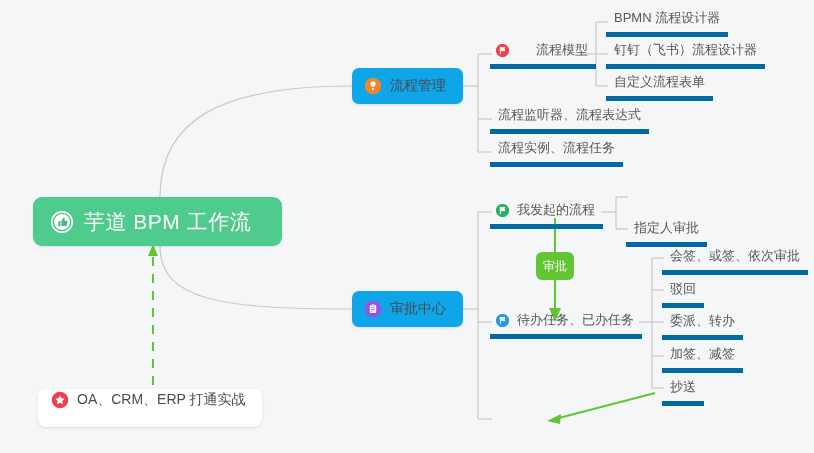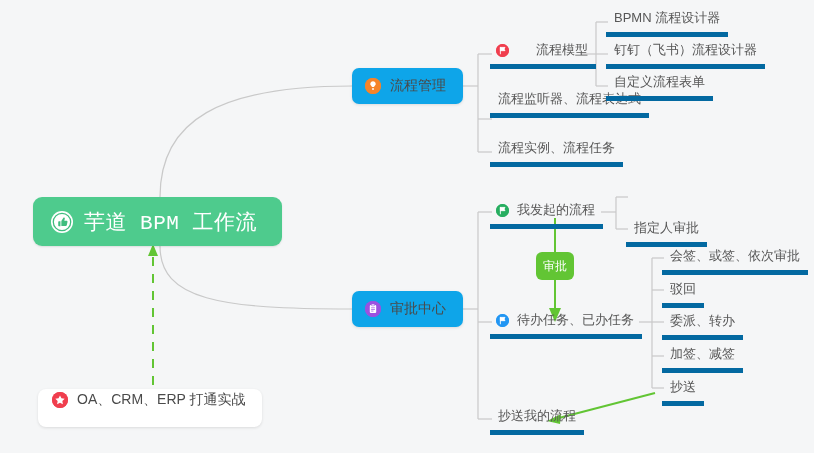--- a/index.html
+++ b/index.html
@@ -34,21 +34,20 @@
     width: 249px;
     height: 49px;
     background: #4ecb8d;
     border-radius: 9px;
     box-shadow: 0 1px 2px rgba(0,0,0,0.10);
     display: flex;
     align-items: center;
     box-sizing: border-box;
     padding-left: 18px;
     z-index: 5;
-    font-family: Liberation Mono, monospace;
   }
   .root-label {
     color: #ffffff;
     font-size: 21px;
     letter-spacing: 0.5px;
     margin-left: 11px;
     white-space: nowrap;
   }
 
   
@@ -238,21 +237,21 @@
   <div class="leaf with-icon" style="left:490px; top:38px;gap:19px;">
     <span class="ico ico-sm ico-flag-r">
       <svg viewBox="0 0 16 16" width="13" height="13">
         <circle cx="8" cy="8" r="8" fill="#f03e4e"></circle>
         <path d="M5.4 3.6v9M5.4 4.2h5.6l-1.1 2 1.1 2H5.4z" fill="#ffffff" stroke="#ffffff" stroke-width="1.1" stroke-linejoin="round"></path>
       </svg>
     </span>
     <span class="leaf-text">流程模型</span>
   </div>
 
-  <div class="leaf" style="left:490px; top:87px;">流程监听器、流程表达式</div>
+  <div class="leaf" style="left:490px; top:103px;">流程监听器、流程表达式</div>
 
   <div class="leaf" style="left:490px; top:136px;">流程实例、流程任务</div>
 
   <div class="leaf" style="left:606px; top:6px;">BPMN 流程设计器</div>
 
   <div class="leaf" style="left:606px; top:38px;">钉钉（飞书）流程设计器</div>
 
   <div class="leaf" style="left:606px; top:70px;">自定义流程表单</div>
 
   <div class="branch-node" style="left:352px; top:291px;">
@@ -282,21 +281,20 @@
   <div class="leaf with-icon" style="left:490px; top:308px;">
     <span class="ico ico-sm ico-flag-b">
       <svg viewBox="0 0 16 16" width="13" height="13">
         <circle cx="8" cy="8" r="8" fill="#2196f3"></circle>
         <path d="M5.4 3.6v9M5.4 4.2h5.6l-1.1 2 1.1 2H5.4z" fill="#ffffff" stroke="#ffffff" stroke-width="1.1" stroke-linejoin="round"></path>
       </svg>
     </span>
     <span class="leaf-text">待办任务、已办任务</span>
   </div>
 
-  <div class="leaf" style="left:490px; top:404px;">抄送我的流程</div>
 
 
   <div class="leaf" style="left:626px; top:216px;">指定人审批</div>
 
   <div class="leaf" style="left:662px; top:244px;">会签、或签、依次审批</div>
 
   <div class="leaf" style="left:662px; top:277px;">驳回</div>
 
   <div class="leaf" style="left:662px; top:309px;">委派、转办</div>
 

